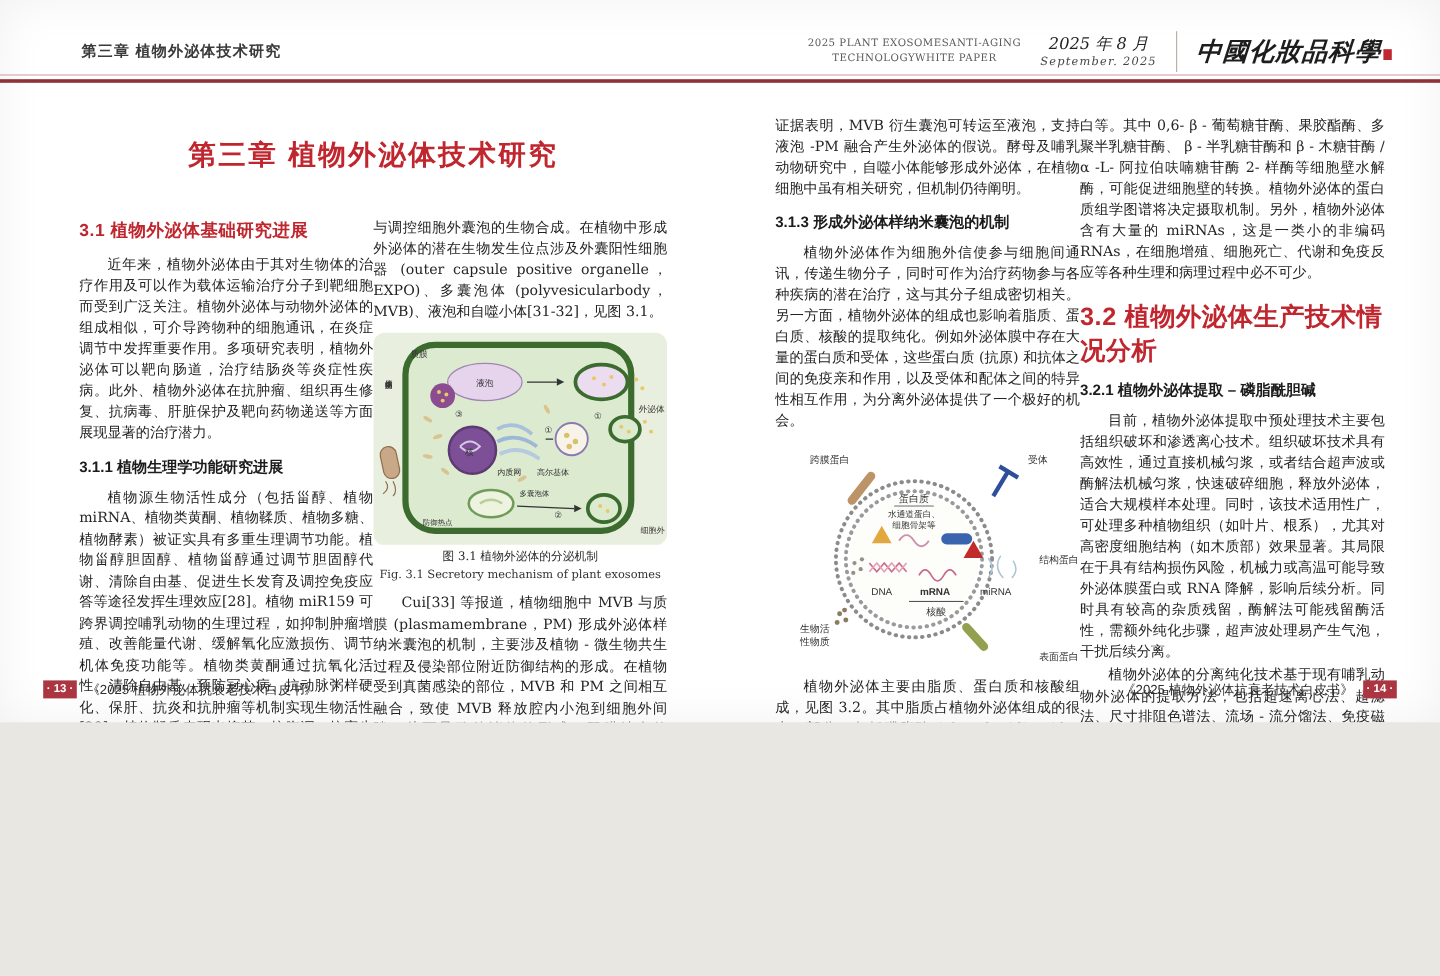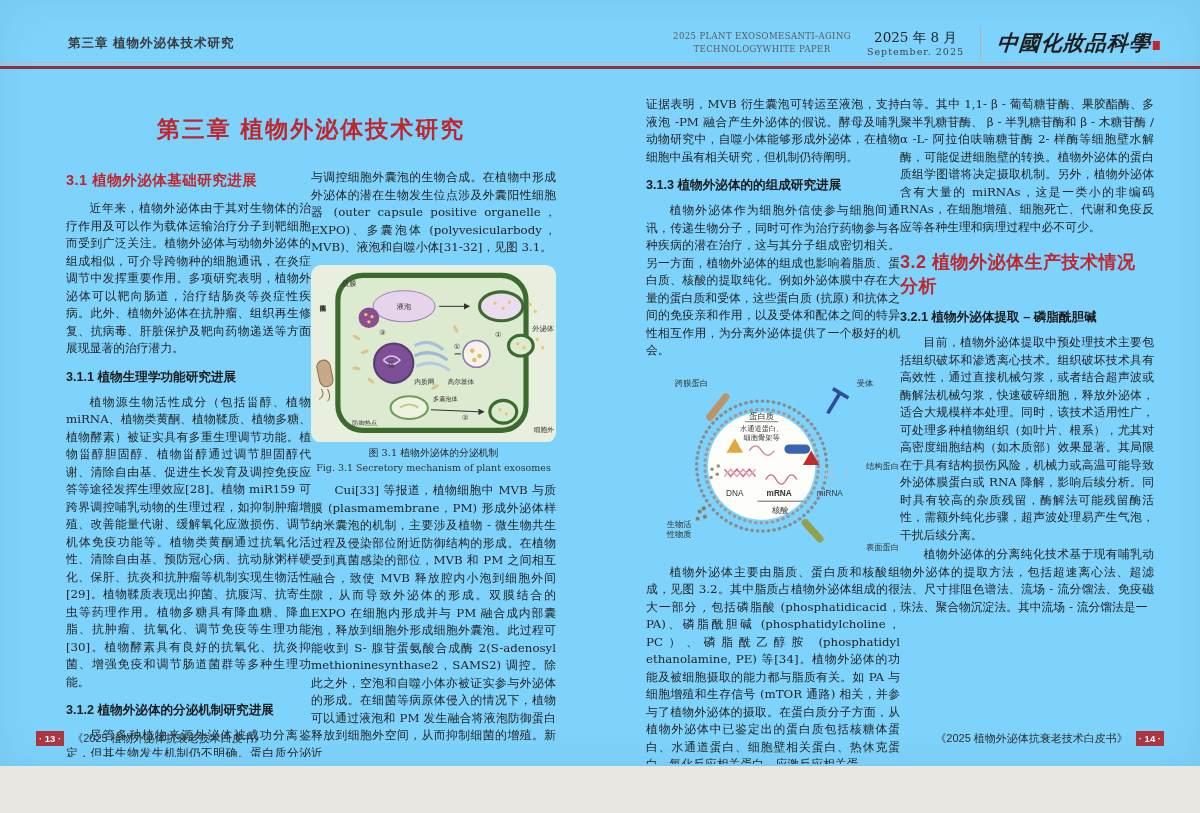--- a/index.html
+++ b/index.html
@@ -2,30 +2,30 @@
 <html><head>
 <meta charset="utf-8">
 <style>
   :root{
     --red:#c0262e; --box-red:#ab3641; --rule-dark:#8e3139; --rule-light:#d8aab0;
     --ink:#2e2e2e;
   }
   *{box-sizing:border-box; margin:0; padding:0;}
   html,body{width:1200px; background:#e9e7e2;}
   body{font-family:"DejaVu Serif","Liberation Serif",serif; color:var(--ink);}
-  .sheet{position:relative; width:1200px; height:766px; background:#7dd3fc; overflow:hidden;
+  .sheet{position:relative; width:1200px; height:602px; background:#ffffff; overflow:hidden;
          box-shadow:inset 0 0 40px rgba(0,0,0,0.06);}
   
   .hdr{position:absolute; top:24px; left:0; right:0; height:38px; display:flex;
        justify-content:space-between; align-items:center; padding:0 40px 0 68px;}
   .hdr-left{font-family:"Liberation Sans",sans-serif; font-weight:bold; font-size:12.5px;
             color:#3a3a3a; letter-spacing:1px;}
   .hdr-right{display:flex; align-items:center; gap:16px;}
   .hdr-en{text-align:center; font-size:8.5px; color:#5a5a5a; line-height:1.55; letter-spacing:.4px;}
-  .hdr-date{text-align:center; line-height:1.25;}
+  .hdr-date{text-align:center; line-height:1.25;font-style:italic;}
   .hdr-date .cn{font-size:13.5px; color:#222;}
   .hdr-date .en{font-size:9.5px; color:#444; letter-spacing:1px;}
   .hdr-div{width:1px; height:34px; background:#b9b0ac;}
   .logo{font-size:21px; font-weight:bold; font-style:italic; color:#1d1d1d;
         letter-spacing:1px; transform:skewX(-4deg); white-space:nowrap;}
   .logo .dot{display:inline-block; width:7px; height:9px; background:#c0262e; margin-left:2px;
              transform:skewX(4deg);}
   
   .rules{position:absolute; top:62px; left:0; right:0;}
   .rule-a{height:1px; background:var(--rule-light);}
@@ -33,29 +33,29 @@
   
   .pages{position:absolute; top:70px; bottom:48px; left:0; right:0; display:flex;}
   .page{width:600px; position:relative;}
   .page-left{padding:0 44px 0 66px;}
   .page-right{padding:26px 46px 0 46px;}
   .chapter-title{margin-top:44px; margin-bottom:24px; text-align:center;
       font-family:"Liberation Sans",sans-serif; font-weight:bold; font-size:23px;
       color:var(--red); letter-spacing:2px;}
   .cols{display:flex; gap:0;}
   .col{flex:1; overflow:hidden;}
-  .page-left .col{height:588px;}
+  .page-left .col{height:588px;margin-top:12px;}
   .page-right .col{height:668px;}
   
   p.body{font-size:11.8px; line-height:17.5px; text-align:justify; color:#242424;
          text-indent:2em; margin-bottom:2px;}
   p.body.noindent{text-indent:0;}
   .h-red{font-family:"Liberation Sans",sans-serif; font-weight:bold; color:var(--red);
          font-size:14.5px; margin:2px 0 10px 0; letter-spacing:.5px;}
-  .h-red-lg{font-size:18px; margin:14px 0 5px 0;}
+  .h-red-lg{font-size:21px; margin:14px 0 5px 0;}
   .h-sub{font-family:"Liberation Sans",sans-serif; font-weight:bold; color:#1c1c1c;
          font-size:12.6px; margin:11px 0 8px 0;}
   
   .fig{margin:8px 0 4px 0;}
   .fig svg{display:block; width:100%; height:auto;}
   .caption{text-align:center; font-size:9.8px; line-height:1.45; color:#2a2a2a; margin:4px 0 8px 0;}
   .caption .en{display:block; font-size:9.5px; color:#333;}
   svg text{font-family:"Liberation Sans",sans-serif; fill:#333;}
   
   .ftr{position:absolute; bottom:20px; left:0; right:0; display:flex;
@@ -182,21 +182,21 @@
 
           <p class="body">Cui[33] 等报道，植物细胞中 MVB 与质膜 (plasmamembrane，PM) 形成外泌体样纳米囊泡的机制，主要涉及植物 - 微生物共生过程及侵染部位附近防御结构的形成。在植物受到真菌感染的部位，MVB 和 PM 之间相互融合，致使 MVB 释放腔内小泡到细胞外间隙，从而导致外泌体的形成。双膜结合的 EXPO 在细胞内形成并与 PM 融合成内部囊泡，释放到细胞外形成细胞外囊泡。此过程可能收到 S- 腺苷蛋氨酸合成酶 2(S-adenosyl methioninesynthase2，SAMS2) 调控。除此之外，空泡和自噬小体亦被证实参与外泌体的形成。在细菌等病原体侵入的情况下，植物可以通过液泡和 PM 发生融合将液泡防御蛋白释放到细胞外空间，从而抑制细菌的增殖。新近</p>
         </div>
       </div>
     </div>
 
     <div class="page page-right">
       <div class="cols">
         <div class="col">
           <p class="body noindent">证据表明，MVB 衍生囊泡可转运至液泡，支持液泡 -PM 融合产生外泌体的假说。酵母及哺乳动物研究中，自噬小体能够形成外泌体，在植物细胞中虽有相关研究，但机制仍待阐明。</p>
-          <div class="h-sub">3.1.3 植物外泌体的的组成研究进展</div>
+          <div class="h-sub">3.1.3 形成外泌体样纳米囊泡的机制</div>
           <p class="body">植物外泌体作为细胞外信使参与细胞间通讯，传递生物分子，同时可作为治疗药物参与各种疾病的潜在治疗，这与其分子组成密切相关。另一方面，植物外泌体的组成也影响着脂质、蛋白质、核酸的提取纯化。例如外泌体膜中存在大量的蛋白质和受体，这些蛋白质 (抗原) 和抗体之间的免疫亲和作用，以及受体和配体之间的特异性相互作用，为分离外泌体提供了一个极好的机会。</p>
 
           <div class="fig">
             <svg viewBox="0 0 246 186">
               <circle cx="112" cy="95" r="52" fill="#fdfdfa"></circle>
               <circle cx="112" cy="95" r="63" fill="none" stroke="#8b8b8b" stroke-width="3.2" stroke-dasharray="0.4 5" stroke-linecap="round"></circle>
               <circle cx="112" cy="95" r="55" fill="none" stroke="#9a9a9a" stroke-width="3.2" stroke-dasharray="0.4 5" stroke-linecap="round"></circle>
 
               <text x="112" y="49" font-size="8" text-anchor="middle">蛋白质</text>
               <line x1="96" y1="52" x2="128" y2="52" stroke="#555" stroke-width="0.7"></line>
@@ -236,21 +236,21 @@
               <circle cx="57" cy="144" r="2" fill="#8d7b5f"></circle>
               <circle cx="50" cy="146" r="2" fill="#8d7b5f"></circle>
               <circle cx="56" cy="136" r="2" fill="#8d7b5f"></circle>
             </svg>
           </div>
 
           <p class="body">植物外泌体主要由脂质、蛋白质和核酸组成，见图 3.2。其中脂质占植物外泌体组成的很大一部分 , 包括磷脂酸 (phosphatidicacid，PA)、磷脂酰胆碱 (phosphatidylcholine，PC）、磷脂酰乙醇胺 (phosphatidyl ethanolamine, PE) 等[34]。植物外泌体的功能及被细胞摄取的能力都与脂质有关。如 PA 与细胞增殖和生存信号 (mTOR 通路) 相关，并参与了植物外泌体的摄取。在蛋白质分子方面，从植物外泌体中已鉴定出的蛋白质包括核糖体蛋白、水通道蛋白、细胞壁相关蛋白、热休克蛋白、氧化反应相关蛋白、应激反应相关蛋</p>
         </div>
 
         <div class="col">
-          <p class="body noindent">白等。其中 1,1- β - 葡萄糖苷酶、果胶酯酶、多聚半乳糖苷酶、 β - 半乳糖苷酶和 β - 木糖苷酶 / α -L- 阿拉伯呋喃糖苷酶 2- 样酶等细胞壁水解酶，可能促进细胞壁的转换。植物外泌体的蛋白质组学图谱将决定摄取机制。另外，植物外泌体含有大量的 miRNAs，这是一类小的非编码 RNAs，在细胞增殖、细胞死亡、代谢和免疫反应等各种生理和病理过程中必不可少。</p>
+          <p class="body noindent">白等。其中 0,6- β - 葡萄糖苷酶、果胶酯酶、多聚半乳糖苷酶、 β - 半乳糖苷酶和 β - 木糖苷酶 / α -L- 阿拉伯呋喃糖苷酶 2- 样酶等细胞壁水解酶，可能促进细胞壁的转换。植物外泌体的蛋白质组学图谱将决定摄取机制。另外，植物外泌体含有大量的 miRNAs，这是一类小的非编码 RNAs，在细胞增殖、细胞死亡、代谢和免疫反应等各种生理和病理过程中必不可少。</p>
           <div class="h-red h-red-lg">3.2 植物外泌体生产技术情况分析</div>
           <div class="h-sub">3.2.1 植物外泌体提取 – 磷脂酰胆碱</div>
           <p class="body">目前，植物外泌体提取中预处理技术主要包括组织破坏和渗透离心技术。组织破坏技术具有高效性，通过直接机械匀浆，或者结合超声波或酶解法机械匀浆，快速破碎细胞，释放外泌体，适合大规模样本处理。同时，该技术适用性广，可处理多种植物组织（如叶片、根系），尤其对高密度细胞结构（如木质部）效果显著。其局限在于具有结构损伤风险，机械力或高温可能导致外泌体膜蛋白或 RNA 降解，影响后续分析。同时具有较高的杂质残留，酶解法可能残留酶活性，需额外纯化步骤，超声波处理易产生气泡，干扰后续分离。</p>
           <p class="body">植物外泌体的分离纯化技术基于现有哺乳动物外泌体的提取方法，包括超速离心法、超滤法、尺寸排阻色谱法、流场 - 流分馏法、免疫磁珠法、聚合物沉淀法。其中流场 - 流分馏法是一</p>
         </div>
       </div>
     </div>
   </div>
 
   <div class="ftr">

